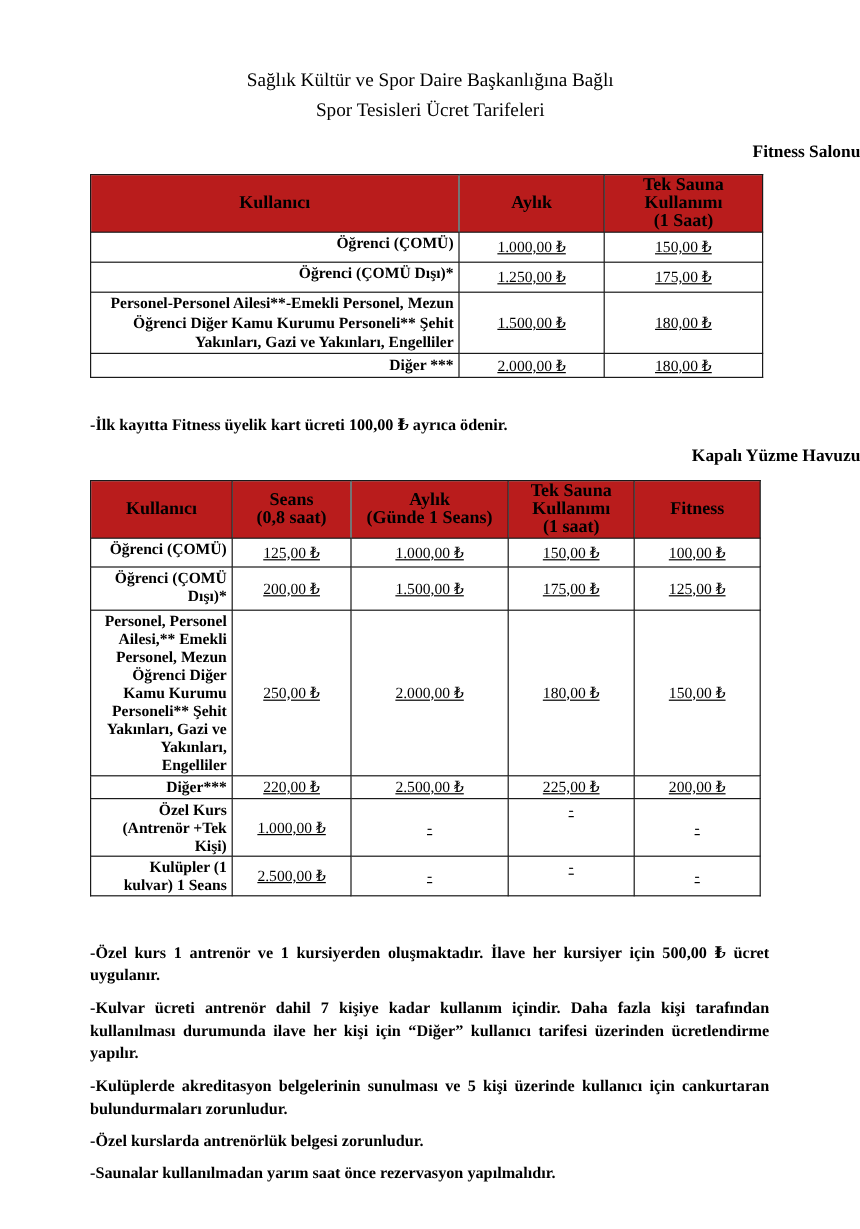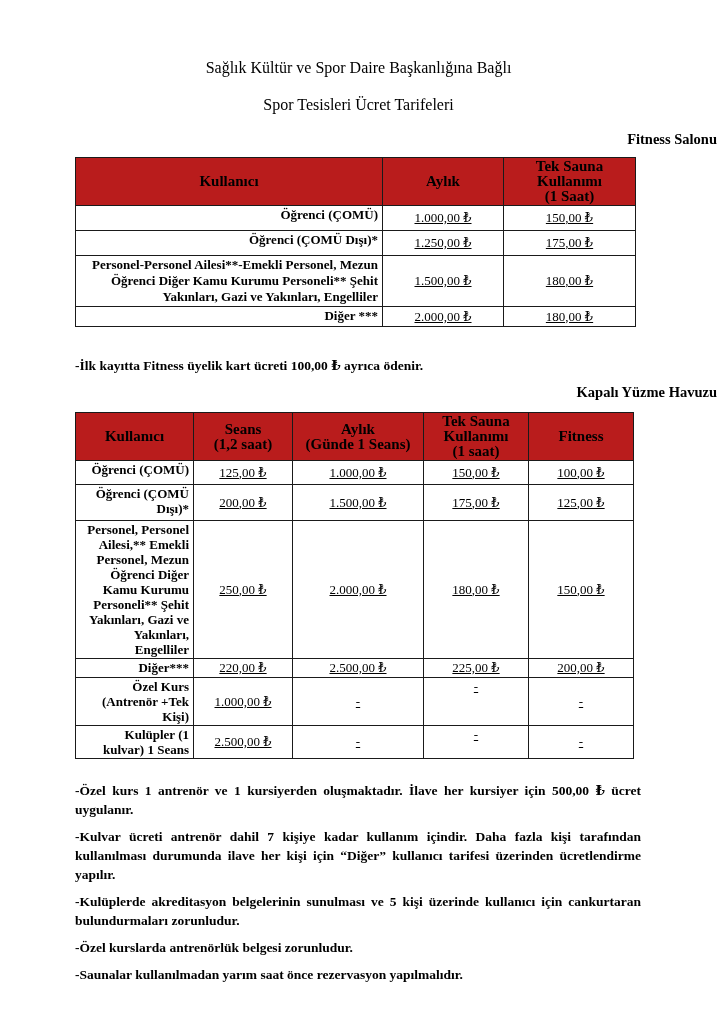--- a/index.html
+++ b/index.html
@@ -13,21 +13,21 @@
     overflow: hidden;
     box-sizing: border-box;
     padding-top: 58px;
   }
   .doc-title {
     text-align: center;
     font-weight: normal;
     font-size: 16px;
     line-height: 19px;
   }
-  .title-2 { margin-top: 18px; }
+  .title-2 { margin-top: 6px; }
   .section-heading {
     text-align: right;
     font-weight: bold;
     font-size: 14.5px;
     line-height: 17px;
   }
   .heading-fitness { margin-top: 17px; }
   .heading-pool { margin-top: 10px; }
 
   table {
@@ -84,21 +84,21 @@
   .t2 tr.r4    { height: 31px; }
   .t2 tr.r5    { height: 30px; }
 
   .fitness-note {
     margin: 30px 0 0 75px;
     width: 566px;
     font-weight: bold;
     font-size: 13.5px;
     line-height: 17px;
   }
-  .paras { margin: 22px 0 0 75px; width: 566px; }
+  .paras { margin: 37px 0 0 75px; width: 566px; }
   .paras p {
     margin: 0 0 8px 0;
     font-weight: bold;
     font-size: 13.5px;
     line-height: 19px;
   }
   .paras p.just { text-align: justify; }
 </style>
 </head>
 <body>
@@ -161,21 +161,21 @@
         <col style="width:99px">
         <col style="width:131px">
         <col style="width:105px">
         <col style="width:105px">
       </colgroup>
     <thead>
       <tr class="hrow">
         <th>Kullanıcı</th>
         <th>
           <div>Seans</div>
-          <div>(1,2 saat)</div>
+          <div>(0,8 saat)</div>
         </th>
         <th>
           <div>Aylık</div>
           <div>(Günde 1 Seans)</div>
         </th>
         <th>
           <div>Tek Sauna</div>
           <div>Kullanımı</div>
           <div>(1 saat)</div>
         </th>

